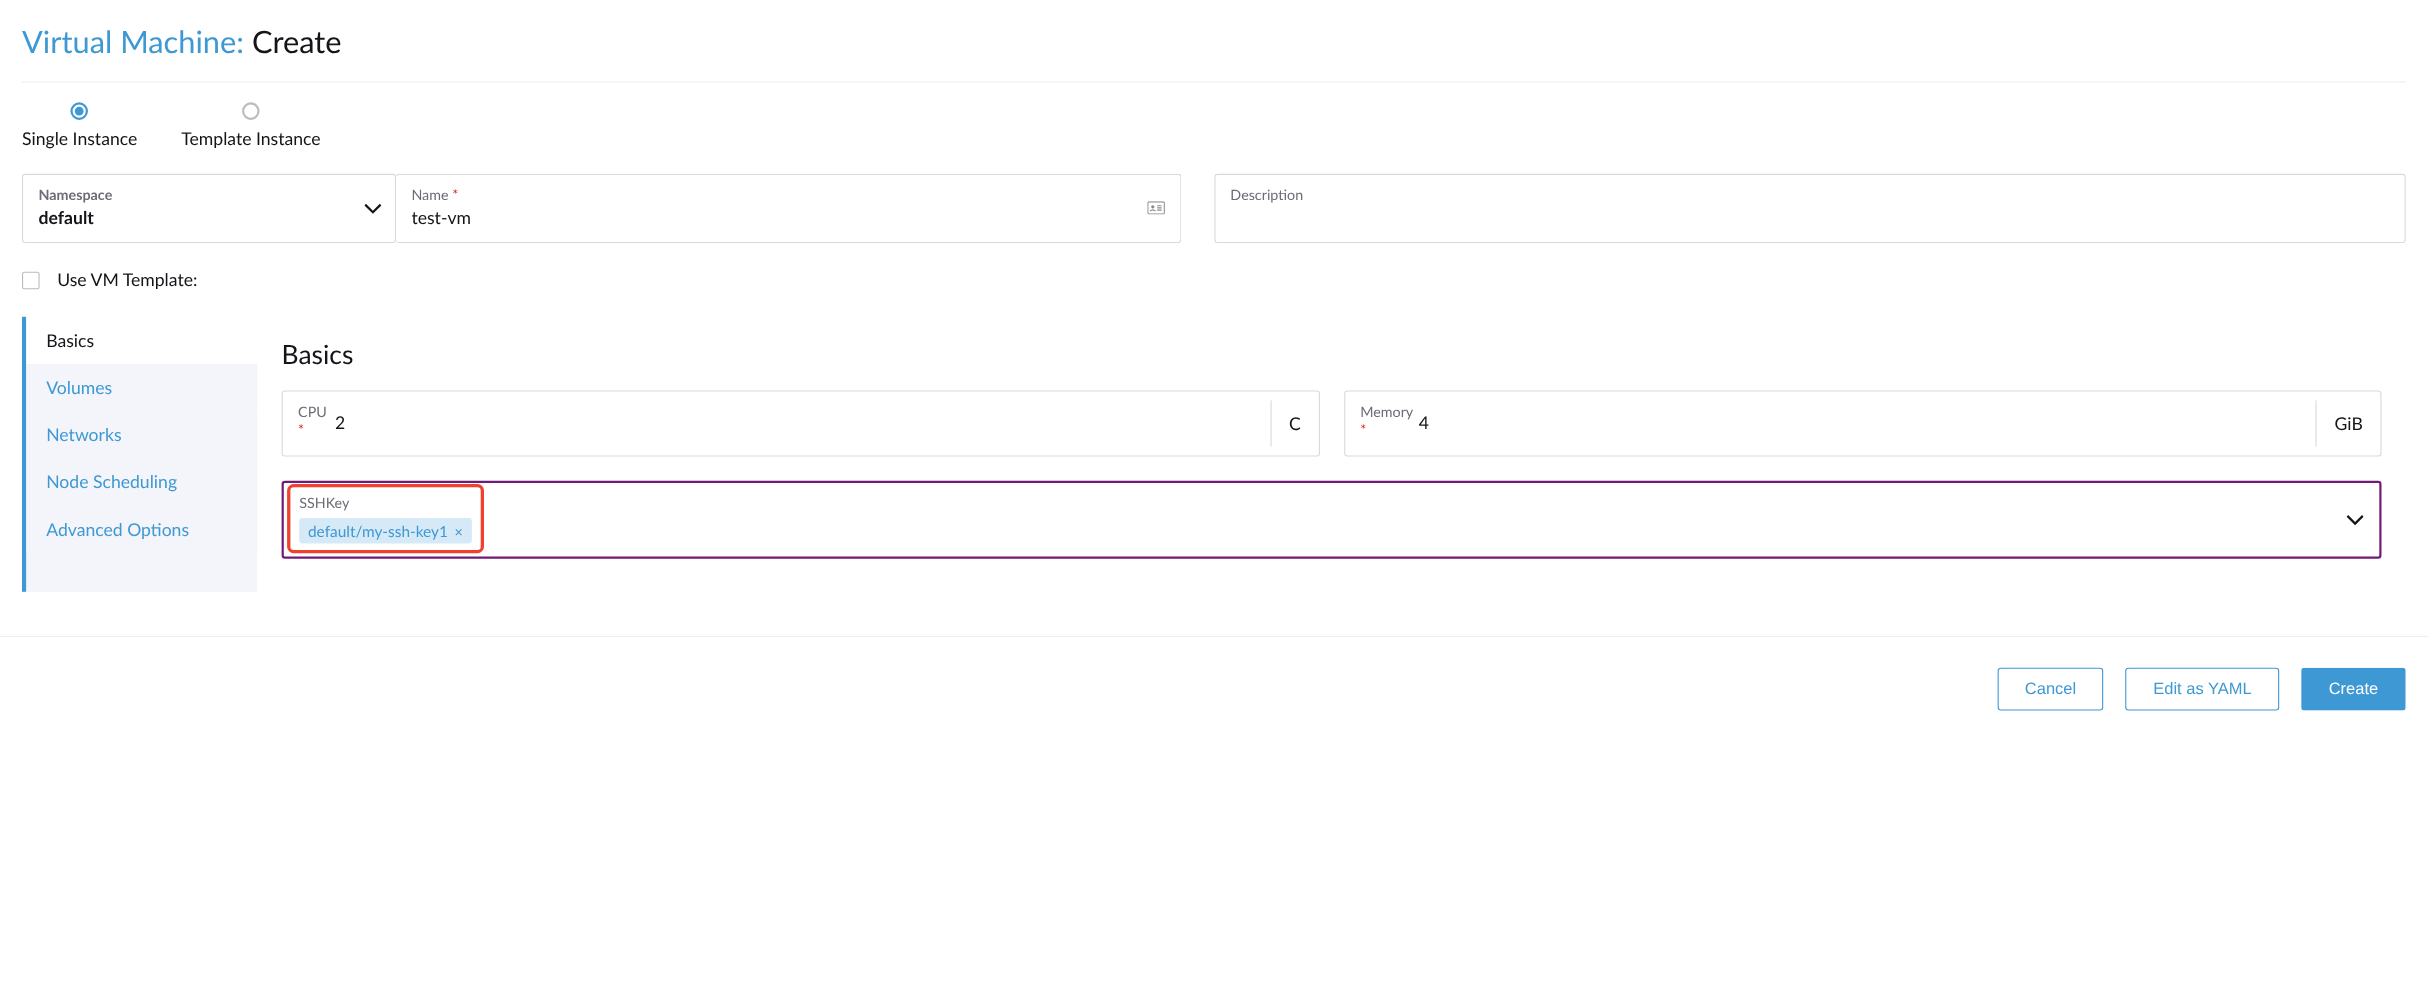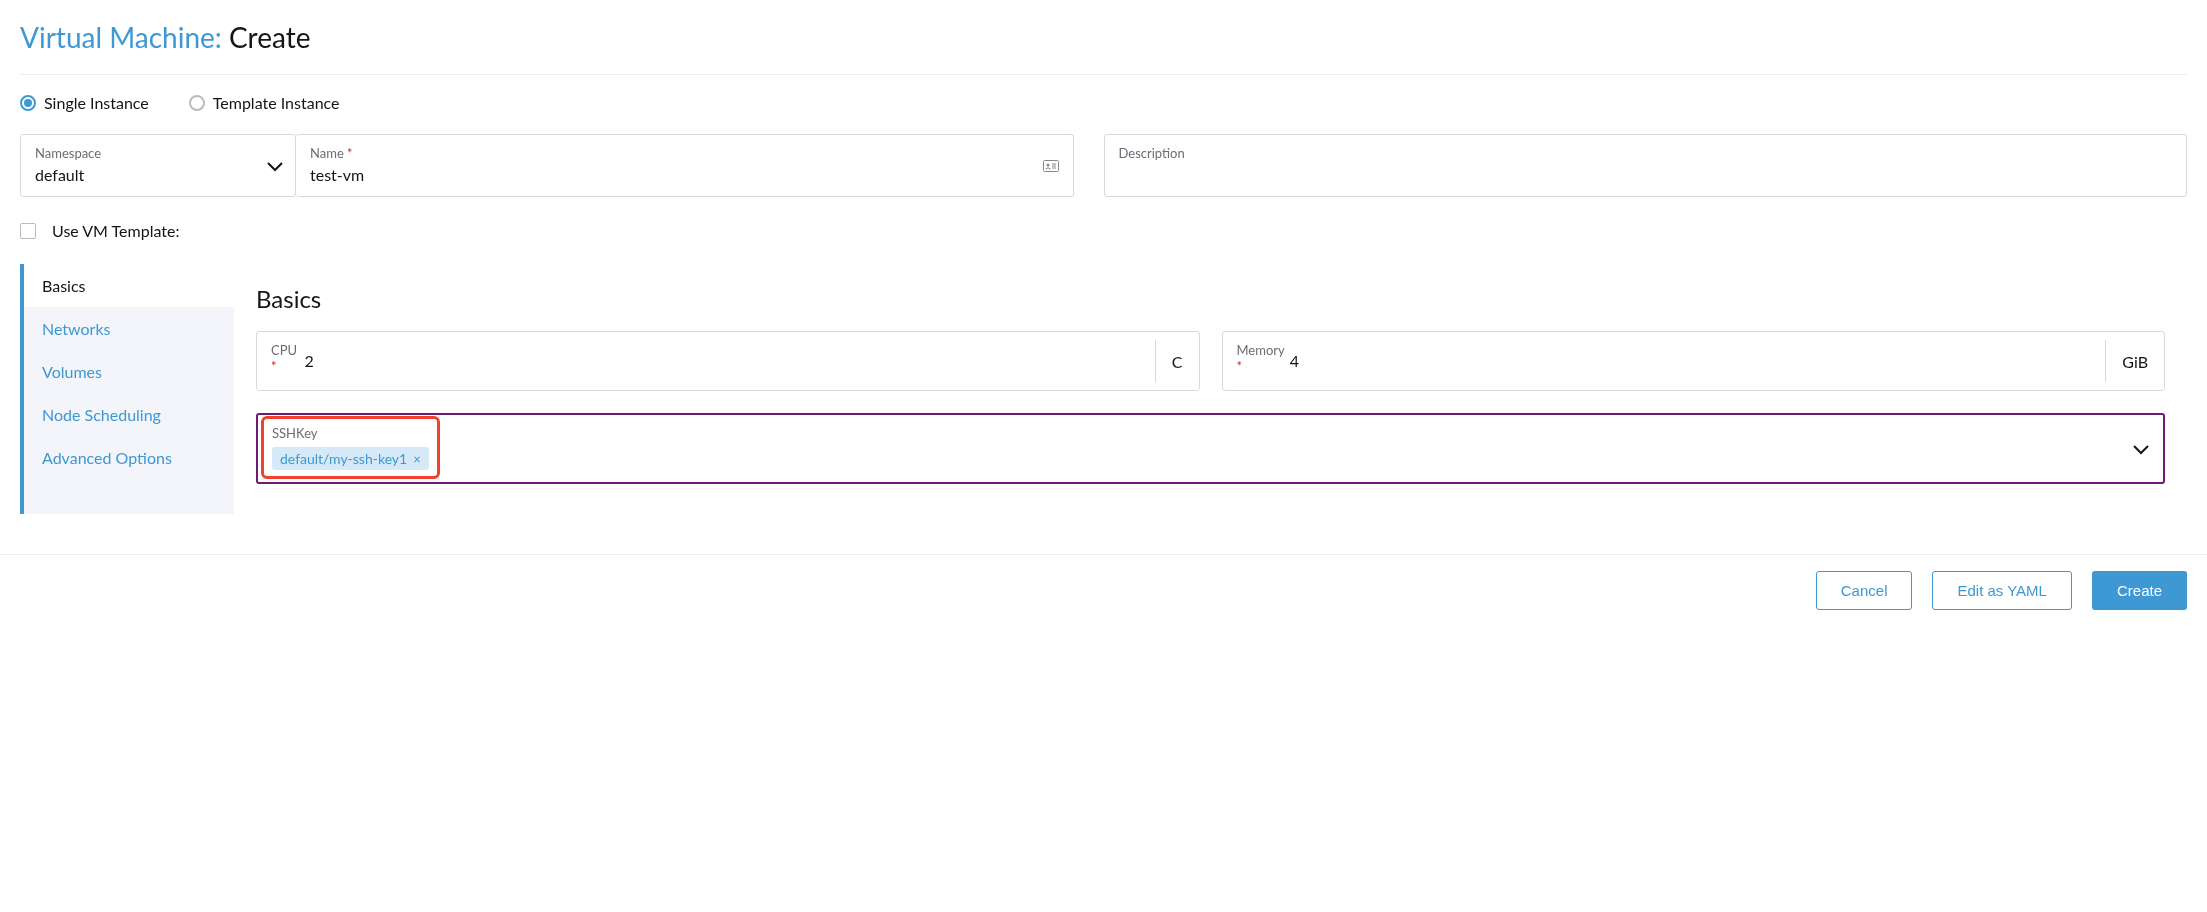--- a/index.html
+++ b/index.html
@@ -35,20 +35,21 @@
       margin-bottom: 22px;
       align-items: center;
     }
     .radio-option {
       display: flex;
       align-items: center;
       gap: 8px;
       cursor: pointer;
       font-size: 16px;
       color: #141419;
+      flex-direction: column;
     }
     .radio-circle {
       width: 16px;
       height: 16px;
       border-radius: 50%;
       border: 2px solid #bbbbbb;
       display: flex;
       align-items: center;
       justify-content: center;
       flex-shrink: 0;
@@ -91,22 +92,23 @@
       border: none;
       outline: none;
       background: transparent;
       width: 100%;
       font-family: inherit;
     }
     .field-value::placeholder {
       color: #999999;
     }
     .namespace-field {
-      width: 276px;
+      width: 340px;
       position: relative;
+      font-weight: bold;
     }
     .namespace-caret {
       position: absolute;
       right: 12px;
       top: 50%;
       transform: translateY(-50%);
       pointer-events: none;
     }
     .name-field {
       flex: 1;
@@ -245,20 +247,21 @@
       justify-content: flex-end;
       gap: 20px;
       background: #ffffff;
     }
     .btn {
       padding: 10px 24px;
       border-radius: 3px;
       font-size: 15px;
       cursor: pointer;
       border: 1px solid transparent;
+      margin-top: 12px;
     }
     .btn-secondary {
       background: #ffffff;
       border-color: #3d98d3;
       color: #3d98d3;
     }
     .btn-primary {
       background: #3d98d3;
       color: #ffffff;
     }
@@ -324,22 +327,22 @@
   </div>
 
   <div class="checkbox-row">
     <span class="checkbox-box"></span>
     <span>Use VM Template:</span>
   </div>
 
   <div class="tabbed-area">
     <div class="tabs-sidebar">
       <div class="tab-item active">Basics</div>
+      <div class="tab-item">Volumes</div>
       <div class="tab-item">Networks</div>
-      <div class="tab-item">Volumes</div>
       <div class="tab-item">Node Scheduling</div>
       <div class="tab-item">Advanced Options</div>
     </div>
     <div class="tab-content">
       <h2 class="section-heading">Basics</h2>
 
       <div class="basics-row">
         <div class="field-with-unit">
           <div class="inner">
             <span class="field-label">

